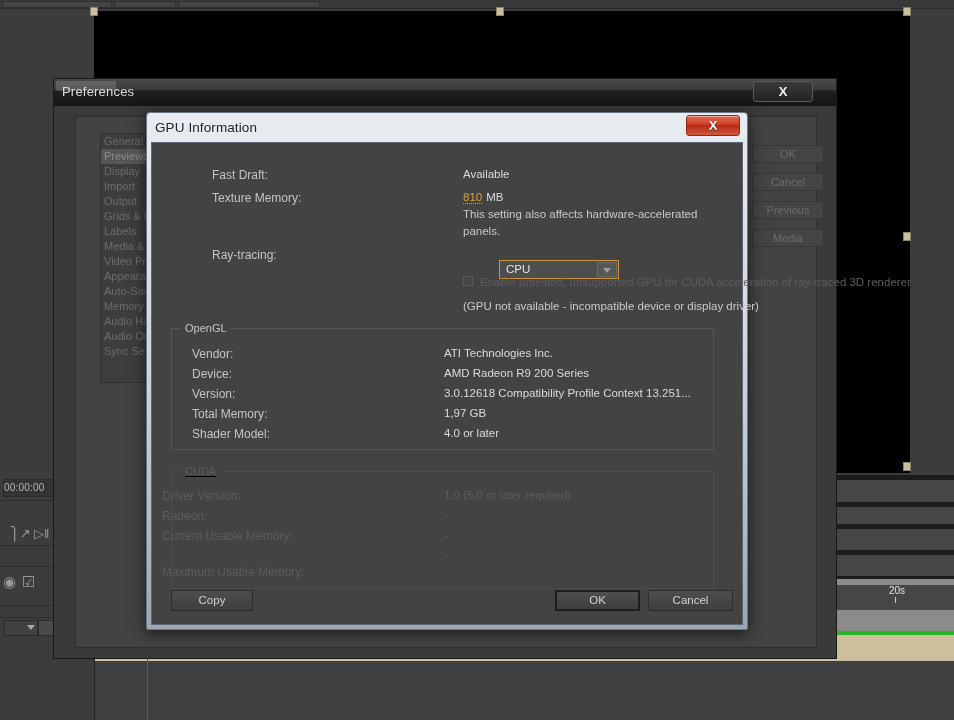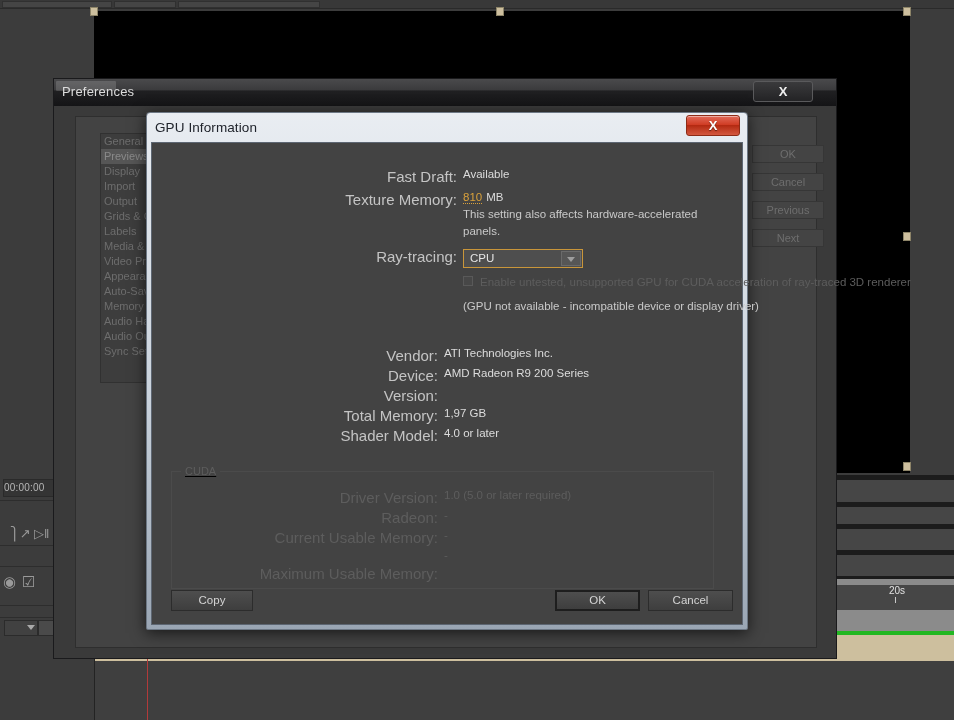--- a/index.html
+++ b/index.html
@@ -78,21 +78,21 @@
   .gpu-title{position:absolute;left:9px;top:8px;color:#20242c;font-size:13.5px;letter-spacing:0.1px;}
   .gpu-close{position:absolute;right:8px;top:3px;width:54px;height:21px;border-radius:3px;
     background:linear-gradient(to bottom,#e26b5a 0%,#cf3a22 48%,#b42a12 50%,#d3583f 100%);
     border:1px solid #8d2b16;box-sizing:border-box;
     box-shadow:inset 0 1px 0 rgba(255,255,255,0.45);}
   .gpu-close span{position:absolute;left:0;right:0;top:2px;text-align:center;color:#fff;font-size:13px;font-weight:bold;
     text-shadow:0 1px 1px rgba(0,0,0,0.5);}
   .gpu-inset{position:absolute;left:5px;top:30px;width:592px;height:483px;background:#434343;
     border:1px solid #5d6672;box-sizing:border-box;}
 
-  .lbl{position:absolute;color:#c4c4c4;font-size:15px;text-align:right;white-space:nowrap;}
+  .lbl{position:absolute;color:#c4c4c4;font-size:12px;text-align:left;white-space:nowrap;}
   .val{position:absolute;color:#dcdcdc;font-size:11.5px;white-space:nowrap;}
   .hot{color:#d9a13b;border-bottom:1px dotted #d9a13b;}
   .note{position:absolute;color:#c9c9c9;font-size:11.5px;white-space:nowrap;}
   .disabled{color:#5d5d5d !important;}
   .lbl.disabled{color:#5d5d5d;}
 
   .combo{position:absolute;left:311px;top:238px;width:120px;height:19px;
     background:#4e4e4e;border:1px solid #c9963a;box-sizing:border-box;}
   .combo .ctext{position:absolute;left:6px;top:2px;color:#e4e4e4;font-size:11.5px;}
   .combo .cbtn{position:absolute;right:1px;top:1px;width:20px;height:15px;background:#565656;border:1px solid #6a6a6a;box-sizing:border-box;}
@@ -197,21 +197,21 @@
           <div class="pitem"><span>Audio Output Mapping</span></div>
           <div class="pitem"><span>Sync Settings</span></div>
         </div>
       <div class="prefs-scrollbar">
         <div class="prefs-scrollthumb"></div>
       </div>
 
       <div class="prefs-btn" style="left:676px;top:28px;">OK</div>
       <div class="prefs-btn" style="left:676px;top:56px;">Cancel</div>
       <div class="prefs-btn" style="left:676px;top:84px;">Previous</div>
-      <div class="prefs-btn" style="left:676px;top:112px;">Next</div>
+      <div class="prefs-btn" style="left:676px;top:112px;">Media</div>
     </div>
   </div>
 </div>
 
 <div id="gpu-dlg">
   <div class="gpu-frame"></div>
   <div class="gpu-titlebar"></div>
   <div class="gpu-title">GPU Information</div>
   <div class="gpu-close">
     <span>X</span>
@@ -223,35 +223,39 @@
     <div class="val" style="left:311px;top:25px;">Available</div>
 
     <div class="lbl" style="left:60px;top:48px;width:245px;">Texture Memory:</div>
     <div class="val" style="left:311px;top:48px;">
       <span class="hot">810</span><span style="margin-left:4px;">MB</span>
     </div>
     <div class="note" style="left:311px;top:65px;">This setting also affects hardware-accelerated</div>
     <div class="note" style="left:311px;top:82px;">panels.</div>
 
     <div class="lbl" style="left:60px;top:105px;width:245px;">Ray-tracing:</div>
-    <div class="combo" style="top:106px;">
+    <div class="combo" style="top:117px;margin-left:36px;">
       <div class="ctext">CPU</div>
       <div class="cbtn"></div>
       <div class="carr"></div>
     </div>
 
     <div class="chk" style="top:133px;"></div>
     <div class="note disabled" style="left:328px;top:133px;">Enable untested, unsupported GPU for CUDA acceleration of ray-traced 3D renderer</div>
     <div class="note" style="left:311px;top:157px;">(GPU not available - incompatible device or display driver)</div>
 
+    <fieldset class="grp" style="left:19px;top:179px;width:541px;height:126px;">
+      <legend>OpenGL</legend>
+    </fieldset>
     <div class="lbl" style="left:40px;top:204px;width:246px;">Vendor:</div>
     <div class="val" style="left:292px;top:204px;">ATI Technologies Inc.</div>
     <div class="lbl" style="left:40px;top:224px;width:246px;">Device:</div>
     <div class="val" style="left:292px;top:224px;">AMD Radeon R9 200 Series</div>
     <div class="lbl" style="left:40px;top:244px;width:246px;">Version:</div>
+    <div class="val" style="left:292px;top:244px;">3.0.12618 Compatibility Profile Context 13.251...</div>
     <div class="lbl" style="left:40px;top:264px;width:246px;">Total Memory:</div>
     <div class="val" style="left:292px;top:264px;">1,97 GB</div>
     <div class="lbl" style="left:40px;top:284px;width:246px;">Shader Model:</div>
     <div class="val" style="left:292px;top:284px;">4.0 or later</div>
 
     <fieldset class="grp dis" style="left:19px;top:322px;width:541px;height:122px;text-decoration:underline;">
       <legend>CUDA</legend>
     </fieldset>
     <div class="lbl disabled" style="left:10px;top:346px;width:276px;">Driver Version:</div>
     <div class="val disabled" style="left:292px;top:346px;">1.0 (5.0 or later required)</div>

